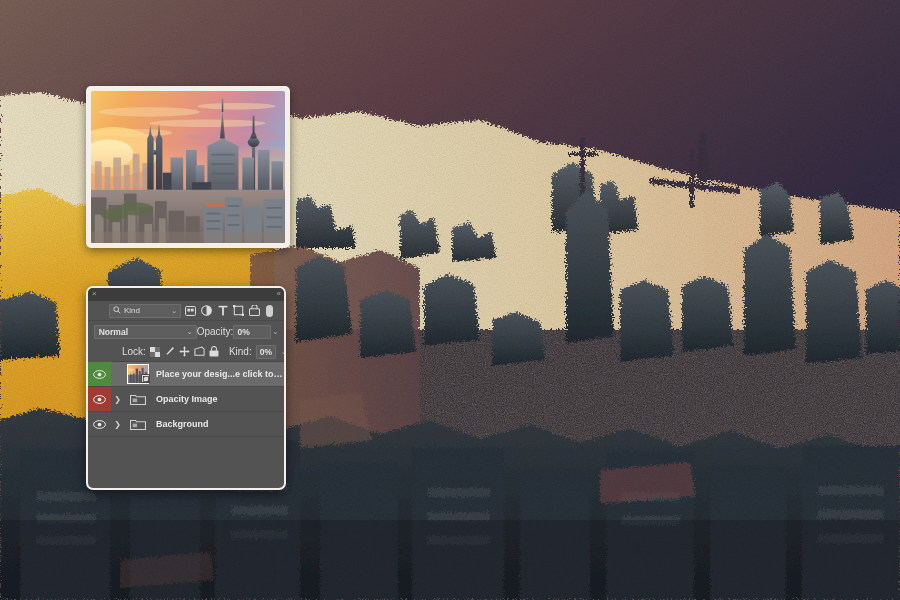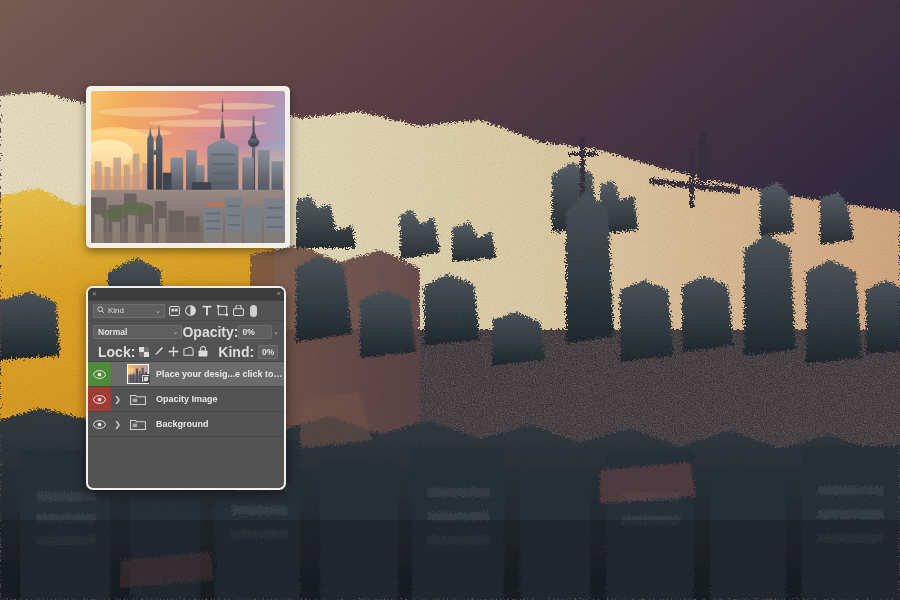--- a/index.html
+++ b/index.html
@@ -57,52 +57,53 @@
   }
 
   
   .filter-row {
     height:20px; background:#535353; display:flex; align-items:center;
     padding:0 5px; gap:3px; border-bottom:1px solid #4a4a4a;
   }
   .kind-select {
     width:72px; height:14px; background:#5e5e5e; border:1px solid #6e6e6e;
     border-radius:1px; display:flex; align-items:center; padding:0 3px;
-    gap:3px; position:relative;
+    gap:3px; position:relative;margin-left:16px;
   }
   .kind-select .lbl { font-size:8px; color:#dcdcdc; }
   .kind-select .caret { position:absolute; right:3px; font-size:7px; color:#c6c6c6; }
   .fic { width:13px; height:13px; display:flex; align-items:center; justify-content:center; }
   .fic svg { display:block; }
   .pill-toggle { width:7px; height:12px; border-radius:4px; background:#cfcfcf; margin-left:2px; }
 
   
   .blend-row {
     height:21px; display:flex; align-items:center; padding:0 5px; gap:0;justify-content:center;
   }
   .blend-select {
     width:103px; height:14px; background:#5e5e5e; border:1px solid #6e6e6e;
     border-radius:1px; display:flex; align-items:center; padding:0 4px;
     position:relative;
   }
   .blend-select .lbl { font-size:8.5px; color:#e2e2e2; font-weight:bold; }
   .blend-select .caret { position:absolute; right:3px; font-size:7px; color:#c6c6c6; }
-  .fieldlabel { font-size:14px; color:#dcdcdc; font-weight:bold; white-space:nowrap; }
+  .fieldlabel { font-size:10px; color:#dcdcdc; font-weight:normal; white-space:nowrap; }
   .num-box {
     width:38px; height:14px; background:#5e5e5e; border:1px solid #6e6e6e;
     border-radius:1px; display:flex; align-items:center; padding:0 3px;
     position:relative;
   }
   .num-box .val { font-size:8.5px; color:#e2e2e2; font-weight:bold; }
   .num-caret { font-size:7px; color:#c6c6c6; margin-left:1px; }
 
   
   .lock-row {
     height:20px; display:flex; align-items:center; padding:0 10px; gap:4px;
     border-bottom:1px solid #454545;
+    margin-left:24px;
   }
   .lock-ic { width:12px; height:12px; display:flex; align-items:center; justify-content:center; }
 
   
   .layer-list { background:#535353; }
   .layer-row {
     height:25px; display:flex; align-items:center;
     border-bottom:1px solid #494949; position:relative;
   }
   .layer-row.selected { background:#6b6b6b; }

